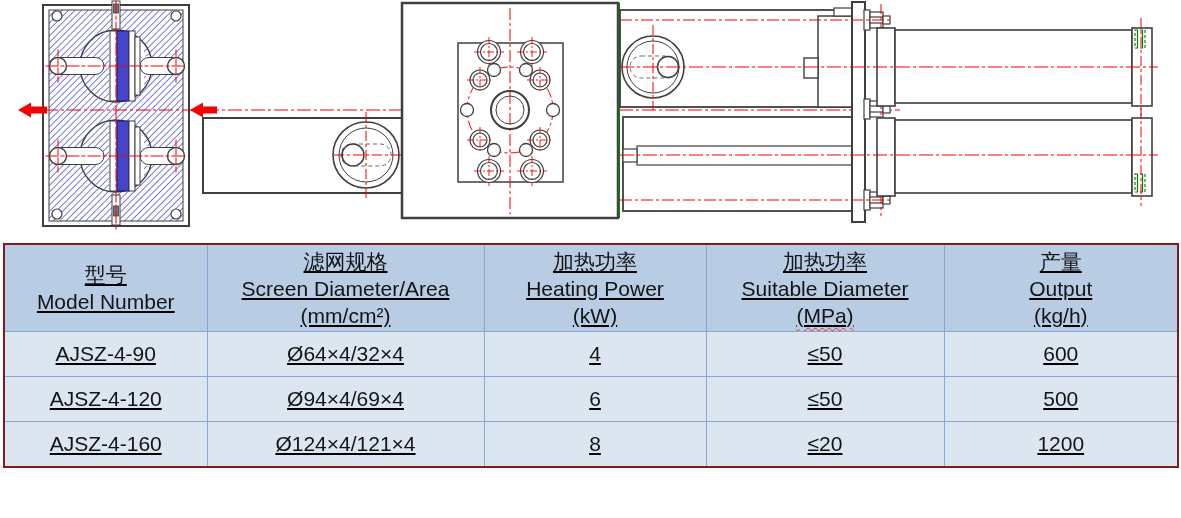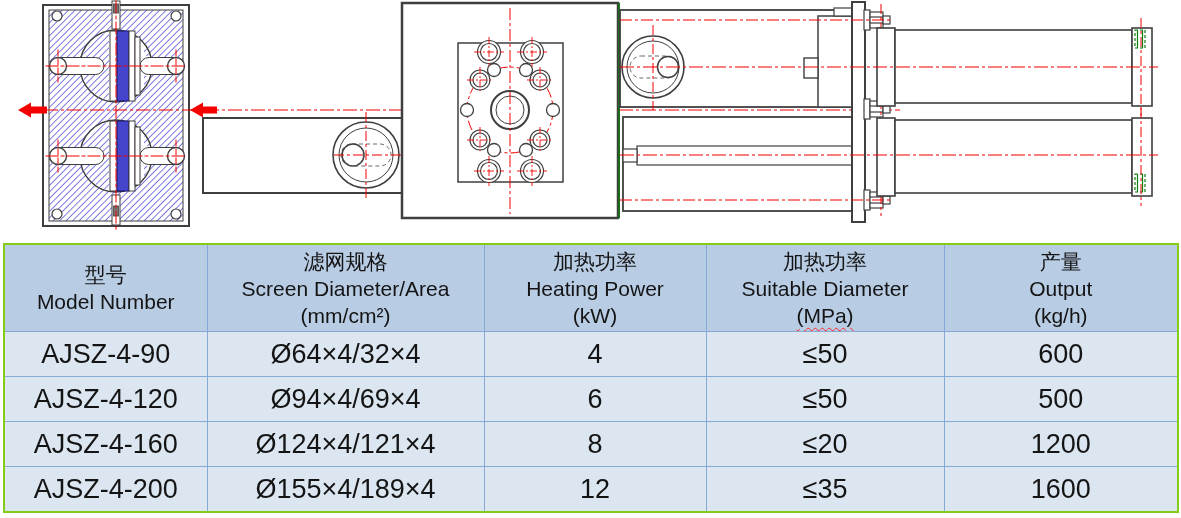--- a/index.html
+++ b/index.html
@@ -1,23 +1,23 @@
 <!DOCTYPE html>
 <html><head>
 <meta charset="utf-8">
 <style>
   html,body{margin:0;padding:0;background:#fff;}
   body{width:1181px;height:518px;font-family:"Liberation Sans","DejaVu Sans",sans-serif;}
   .wrap{position:relative;width:1181px;height:518px;overflow:hidden;background:#fff;}
   svg.drawing{position:absolute;left:0;top:0;}
   table.spec{position:absolute;left:3px;top:243px;width:1174px;border-collapse:collapse;table-layout:fixed;
-             border:2px solid #84cc16;}
+             border:2px solid #7f1d1d;text-decoration:underline;}
   table.spec td{border:1px solid #85a9d4;text-align:center;vertical-align:middle;color:#141414;padding:0;}
   table.spec thead td{background:#b8cce4;height:86px;font-size:21px;line-height:27px;}
-  table.spec tbody td{background:#dce6f1;height:44px;font-size:27px;}
+  table.spec tbody td{background:#dce6f1;height:44px;font-size:21px;}
   .hline{display:block;}
   .wavy{text-decoration:underline wavy #ff2a2a;text-decoration-thickness:1px;text-underline-offset:4px;}
 </style>
 </head>
 <body>
 
 <div class="wrap">
 
 <svg class="drawing" width="1181" height="242" viewBox="0 0 1181 242">
   <defs>
@@ -279,23 +279,16 @@
       <td>≤50</td>
       <td>500</td>
     </tr>
     <tr>
       <td>AJSZ-4-160</td>
       <td>Ø124×4/121×4</td>
       <td>8</td>
       <td>≤20</td>
       <td>1200</td>
     </tr>
-    <tr>
-      <td>AJSZ-4-200</td>
-      <td>Ø155×4/189×4</td>
-      <td>12</td>
-      <td>≤35</td>
-      <td>1600</td>
-    </tr>
   </tbody>
 </table>
 
 </div>
 
 </body></html>

